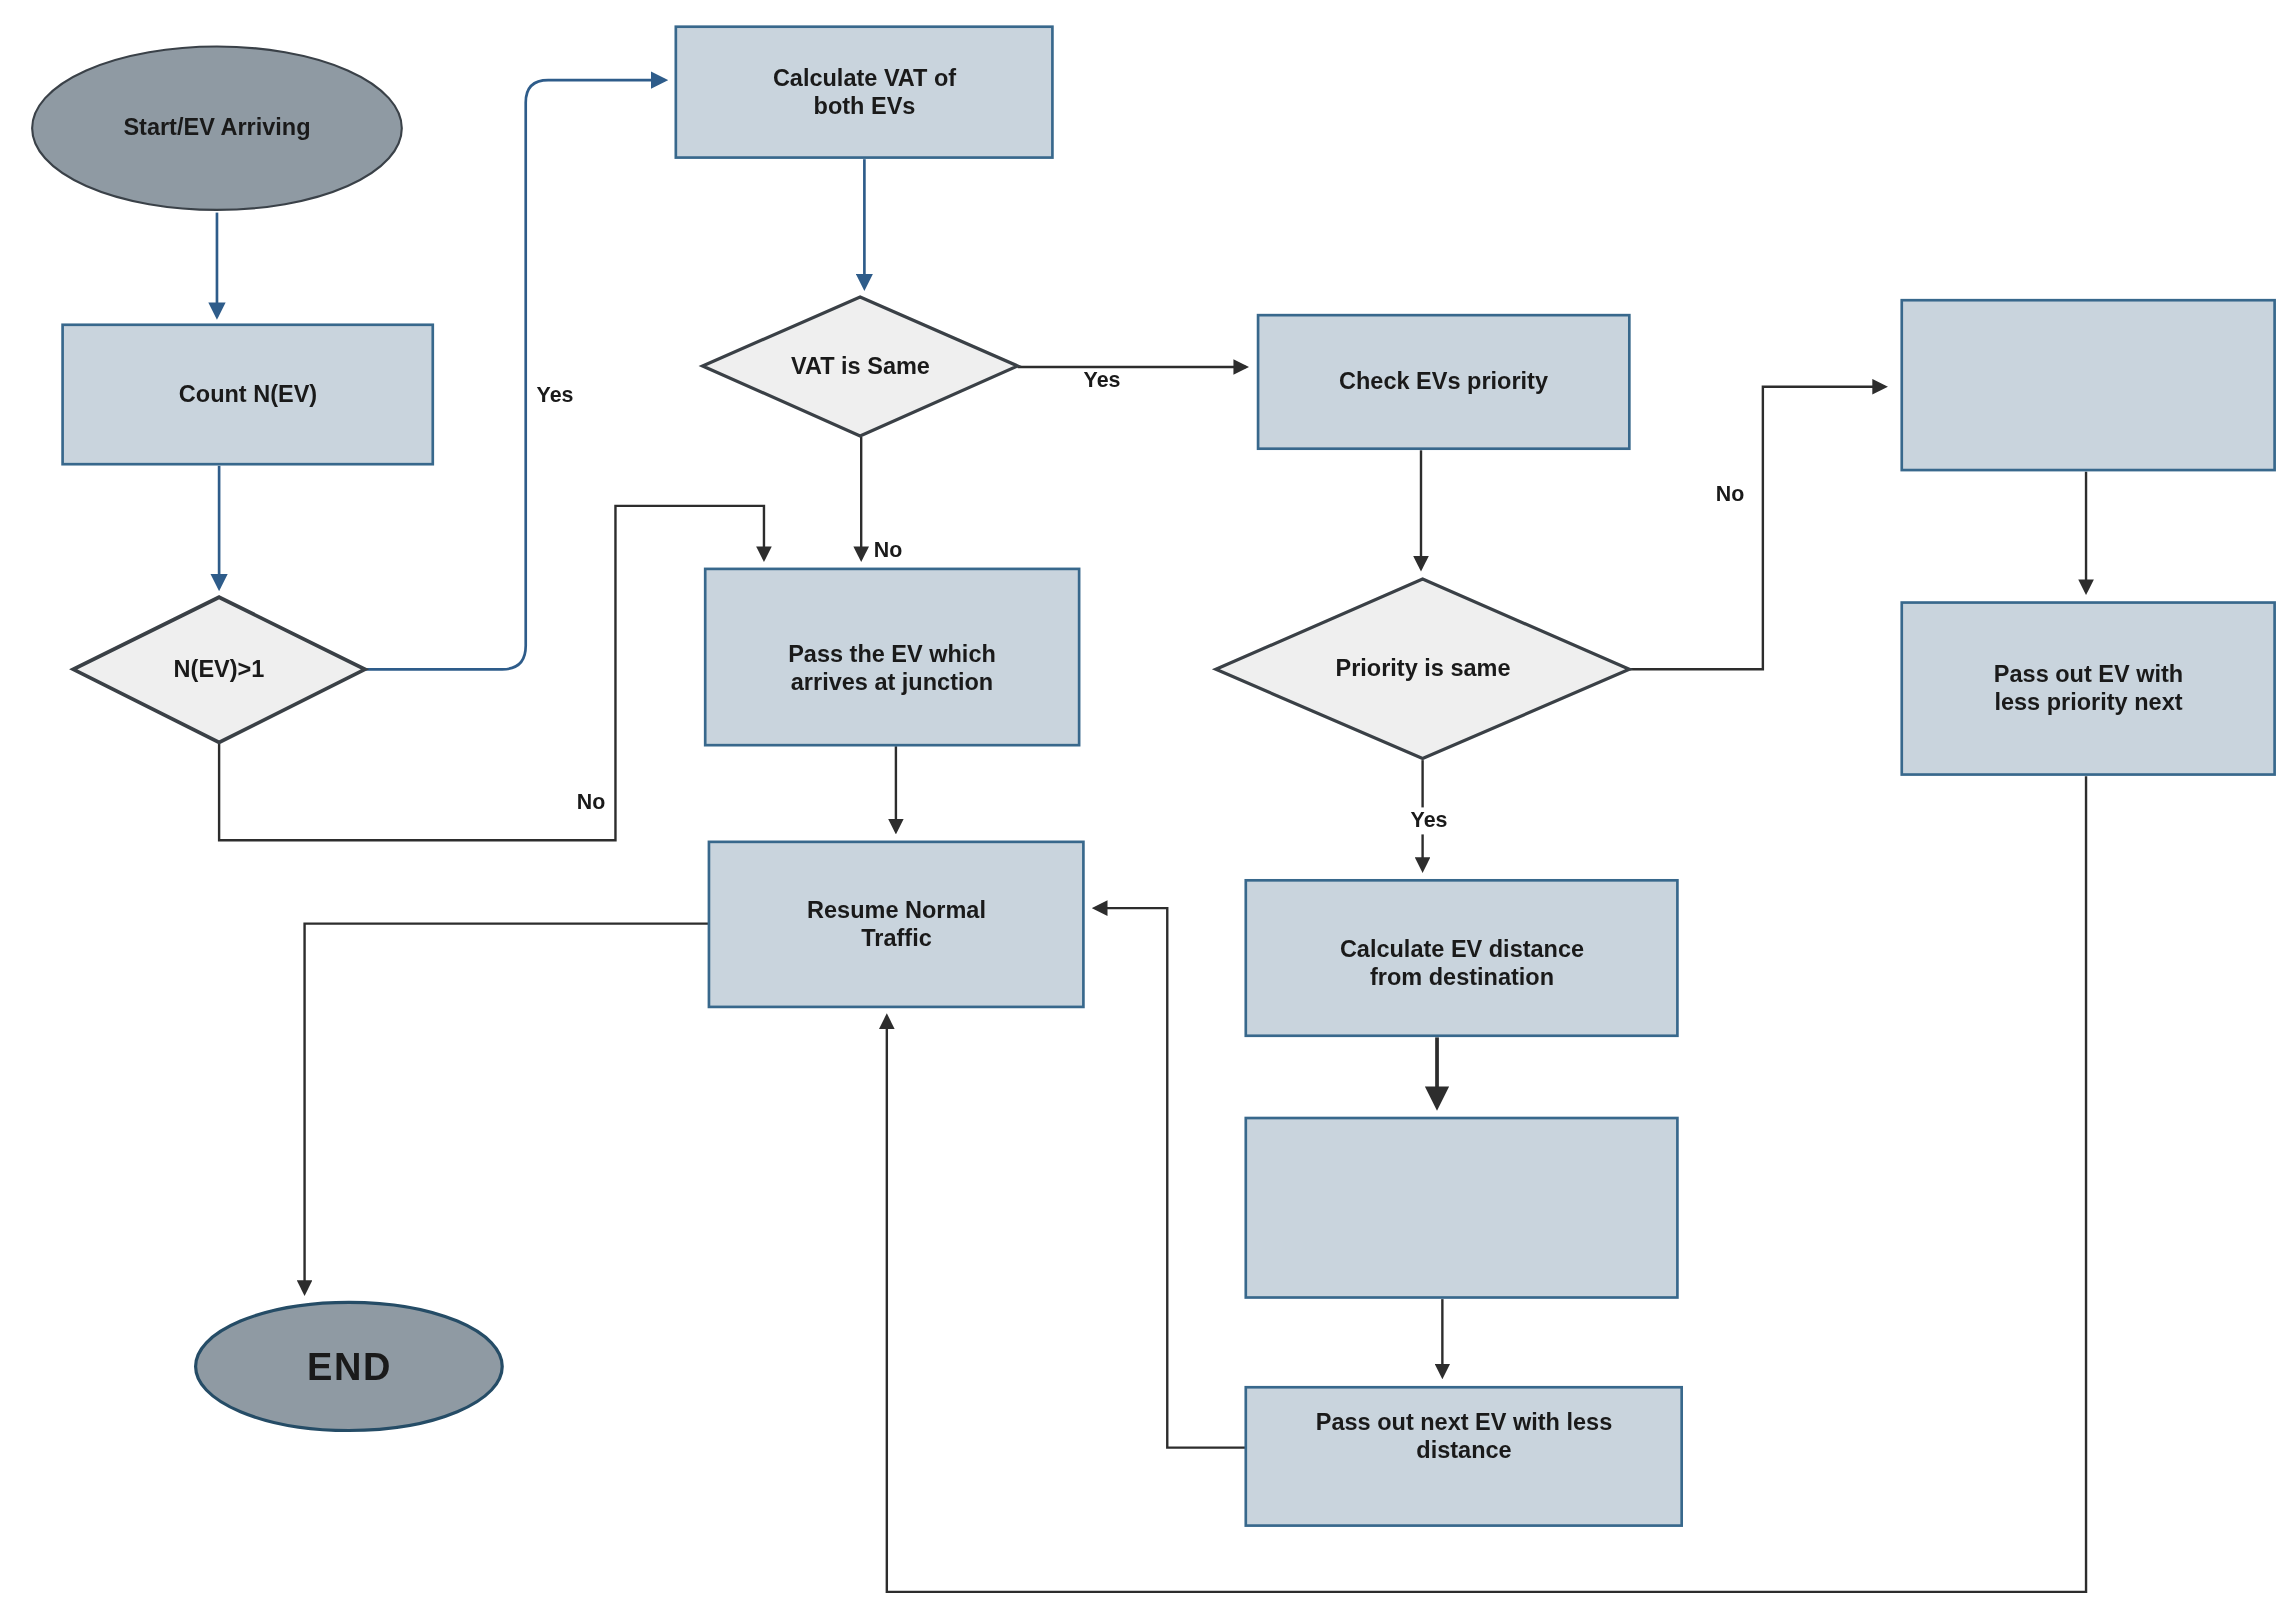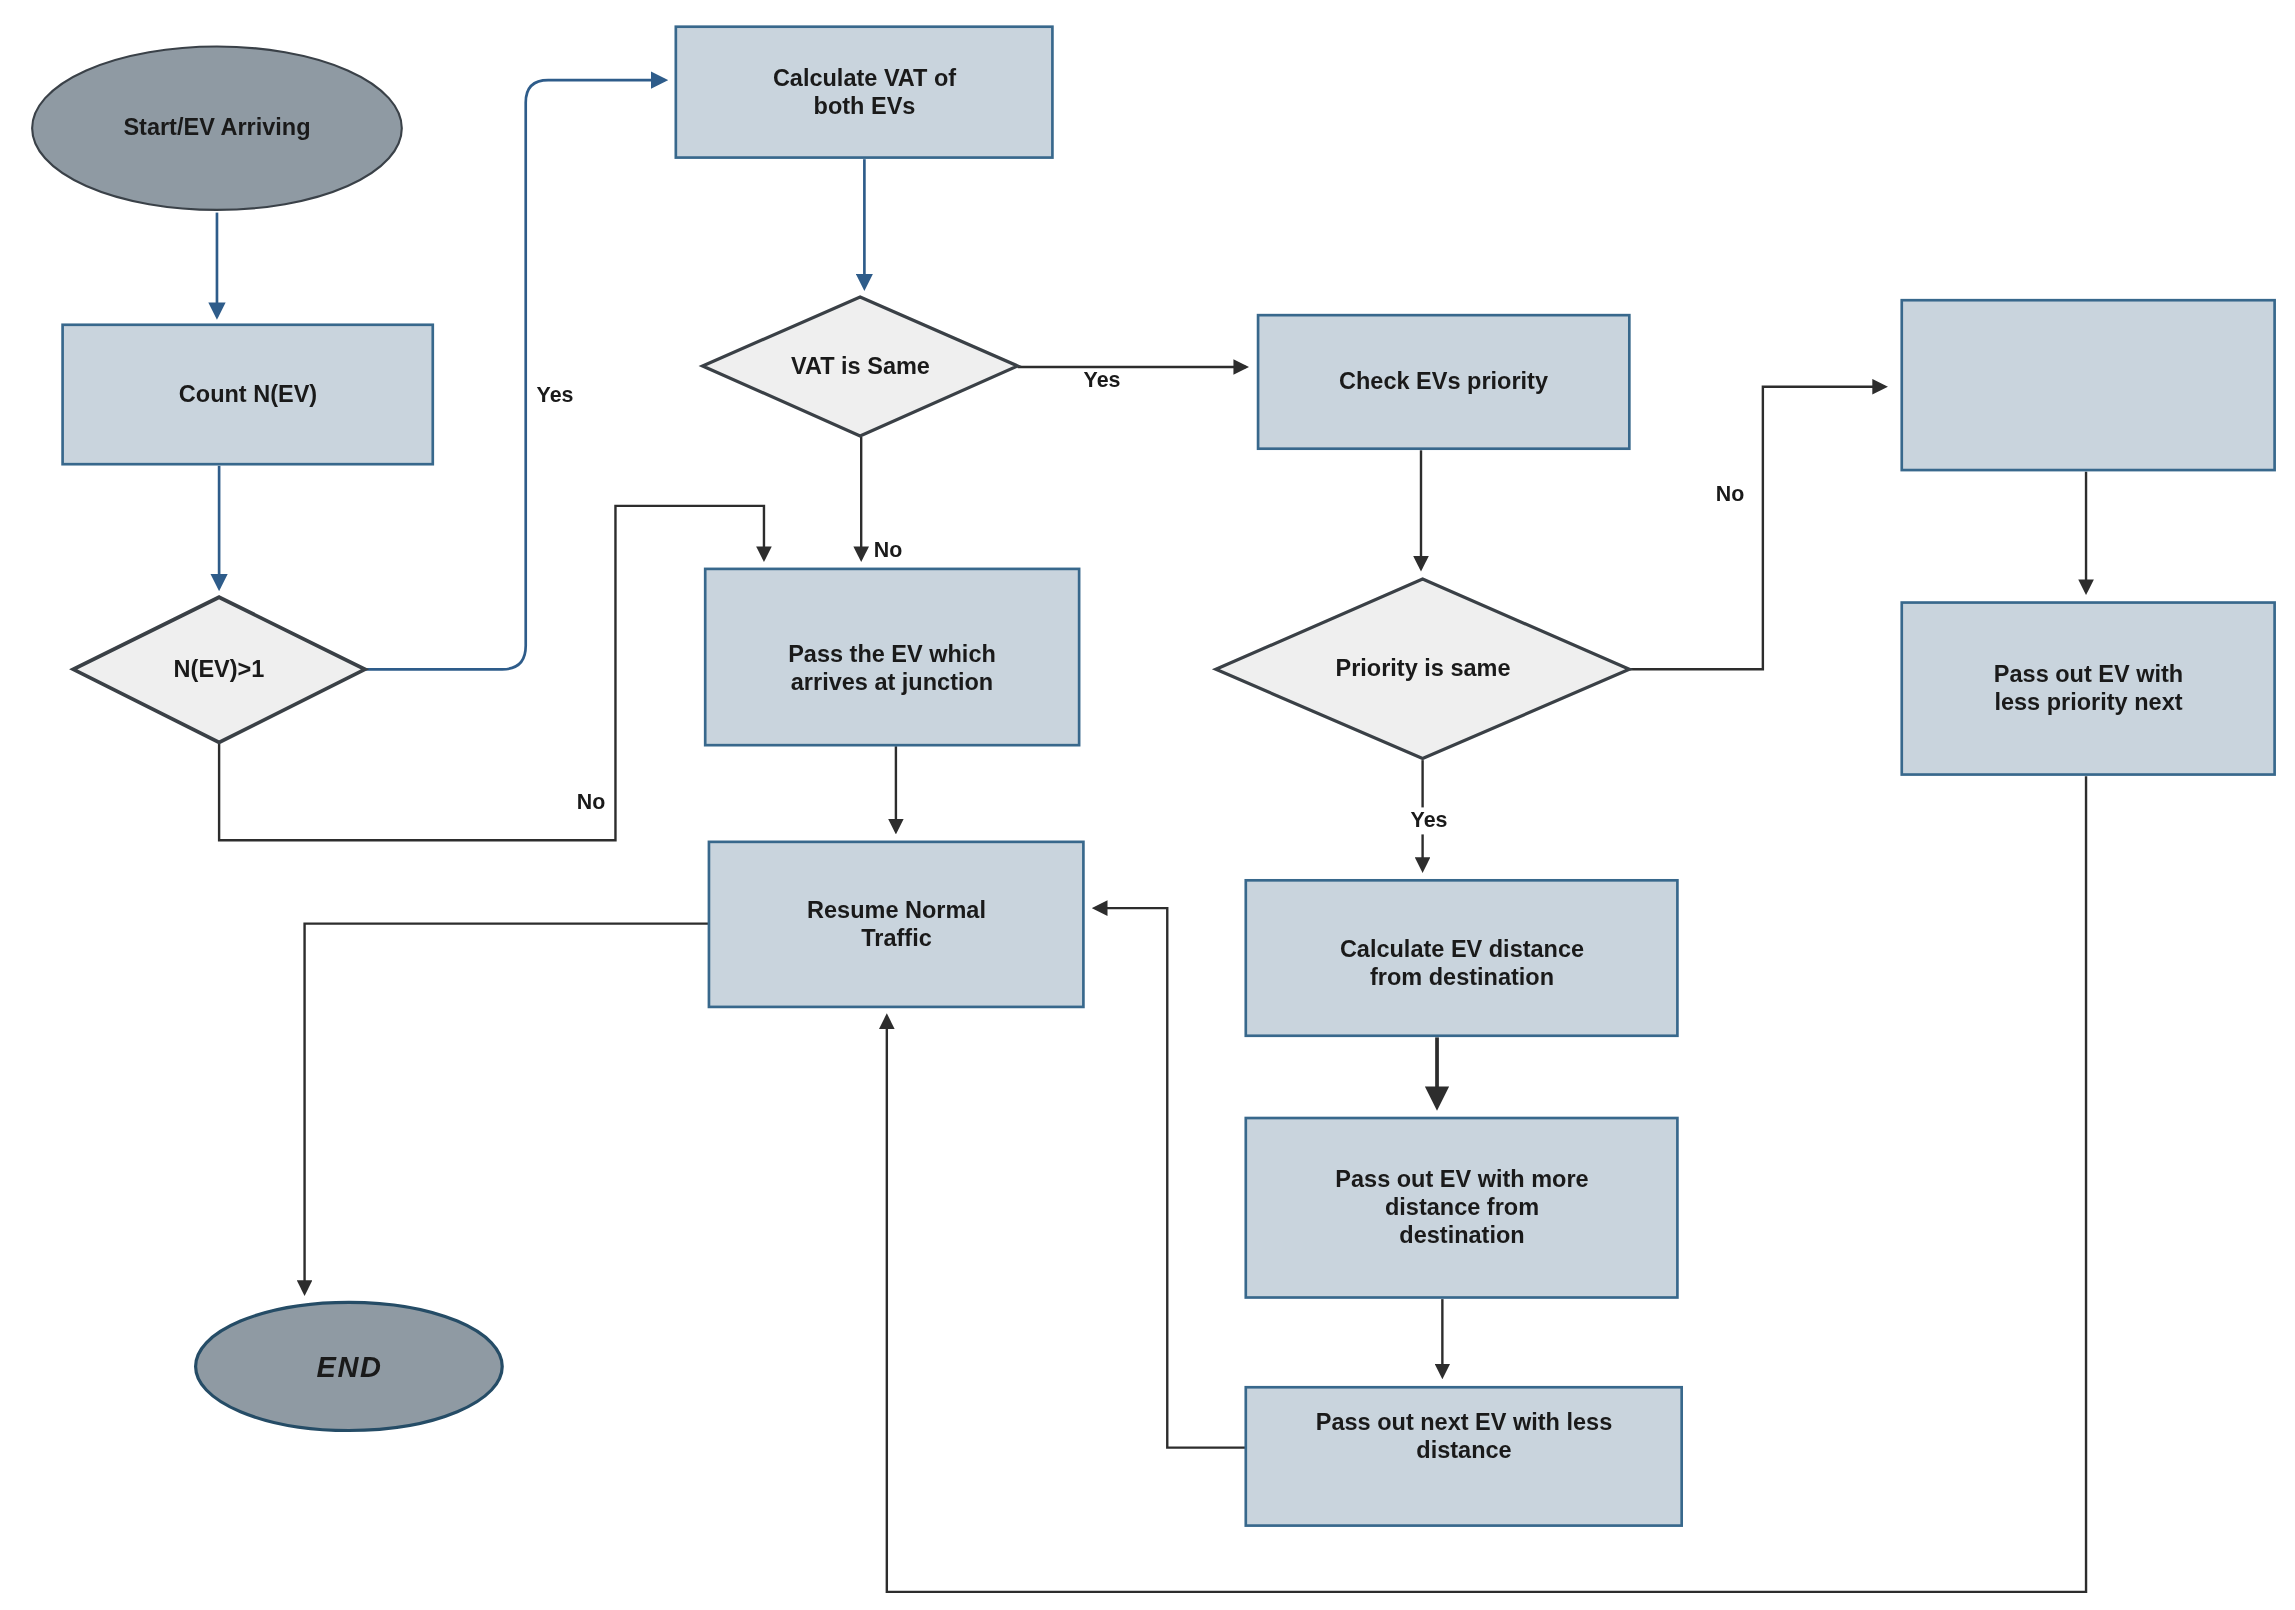--- a/index.html
+++ b/index.html
@@ -27,21 +27,21 @@
   .edge.thick{stroke-width:7px;}
   #ah-dark path{fill:var(--edge-dark);}
   #ah-blue path{fill:var(--edge-blue);}
 
   
   .nlabel{
     position:absolute;display:flex;align-items:center;justify-content:center;
     text-align:center;font-weight:bold;font-size:23.5px;line-height:1.18;
     color:var(--text);box-sizing:border-box;pointer-events:none;
   }
-  .nlabel.end-label{font-size:29px;letter-spacing:1.6px;font-style:italic;}
+  .nlabel.end-label{font-size:38px;letter-spacing:1.6px;}
   .elabel{
     position:absolute;transform:translate(-50%,-50%);
     font-weight:bold;font-size:21.4px;color:var(--text);white-space:nowrap;
     pointer-events:none;
   }
   .elabel.bg{background:var(--canvas-bg,#fff);padding:1.1px 4.3px;}
 </style>
 </head>
 <body>
 
@@ -97,21 +97,20 @@
   <div class="nlabel" style="left:63px;top:325px;width:370px;height:139px;">Count N(EV)</div>
   <div class="nlabel" style="left:73px;top:597px;width:292px;height:145px;">N(EV)&gt;1</div>
   <div class="nlabel" style="left:676px;top:27px;width:377px;height:131px;padding:0 76px;">Calculate VAT of both EVs</div>
   <div class="nlabel" style="left:703px;top:297px;width:315px;height:139px;">VAT is Same</div>
   <div class="nlabel" style="left:1258px;top:315px;width:371px;height:134px;padding:0 21.4px;">Check EVs priority</div>
   <div class="nlabel" style="left:1216px;top:579px;width:414px;height:180px;">Priority is same</div>
   <div class="nlabel" style="left:1902px;top:603px;width:373px;height:172px;padding:0 67px;">Pass out EV with less priority next</div>
   <div class="nlabel" style="left:705px;top:569px;width:374px;height:176px;padding:0 61px;margin-top:12px;">Pass the EV which arrives at junction</div>
   <div class="nlabel" style="left:709px;top:842px;width:375px;height:165px;padding:0 61px;text-align:center;">Resume Normal Traffic</div>
   <div class="nlabel" style="left:1246px;top:881px;width:432px;height:165px;padding:0 92px;">Calculate EV distance from destination</div>
-  <div class="nlabel" style="left:1246px;top:1118px;width:432px;height:180px;padding:0 76px;">Pass out EV with more distance from destination</div>
   <div class="nlabel" style="left:1246px;top:1388px;width:436px;height:98px;padding:0 67px;">Pass out next EV with less distance</div>
   <div class="nlabel end-label" style="left:196px;top:1303px;width:307px;height:129px;">END</div>
 
   <div class="elabel" style="left:555px;top:395px;">Yes</div>
   <div class="elabel" style="left:591px;top:802px;">No</div>
   <div class="elabel" style="left:1102px;top:380px;">Yes</div>
   <div class="elabel" style="left:888px;top:550px;">No</div>
   <div class="elabel" style="left:1730px;top:494px;">No</div>
   <div class="elabel bg" style="left:1429px;top:821px;">Yes</div>
 

